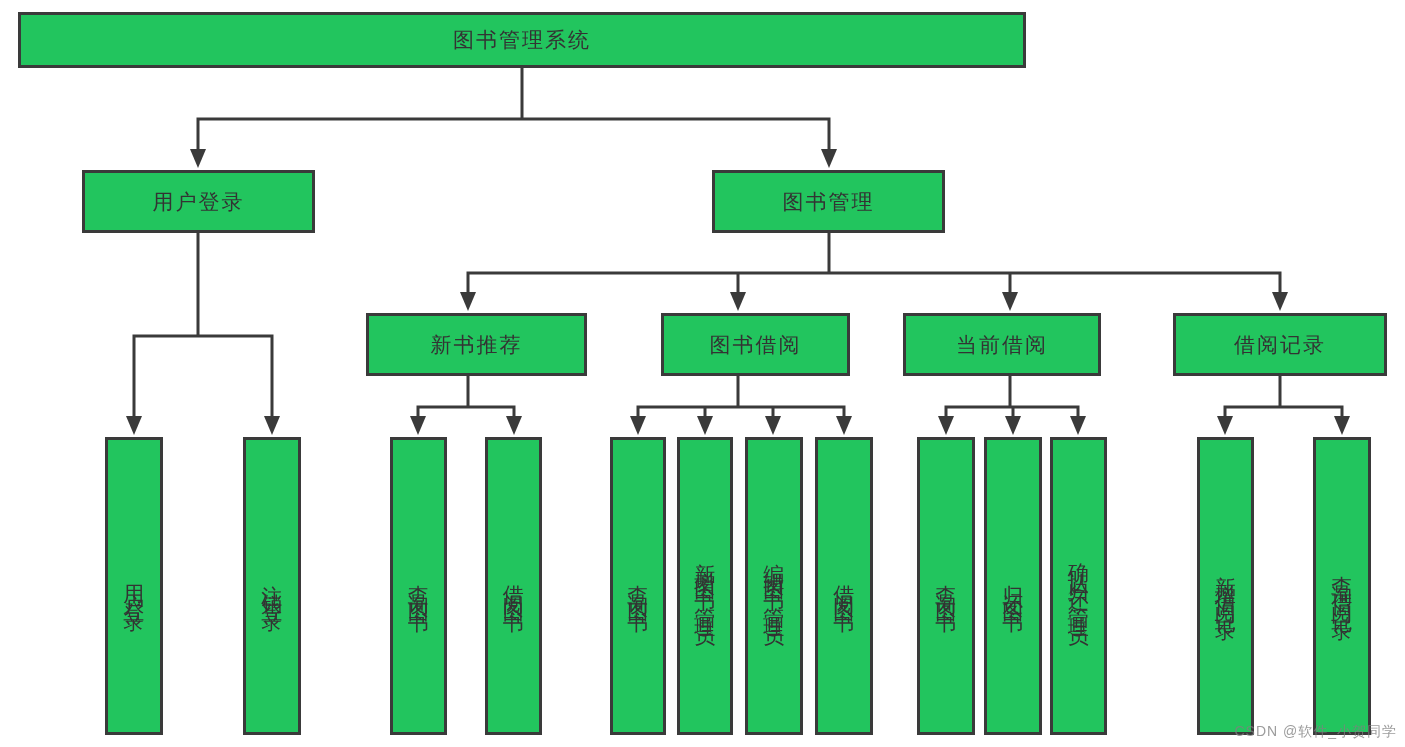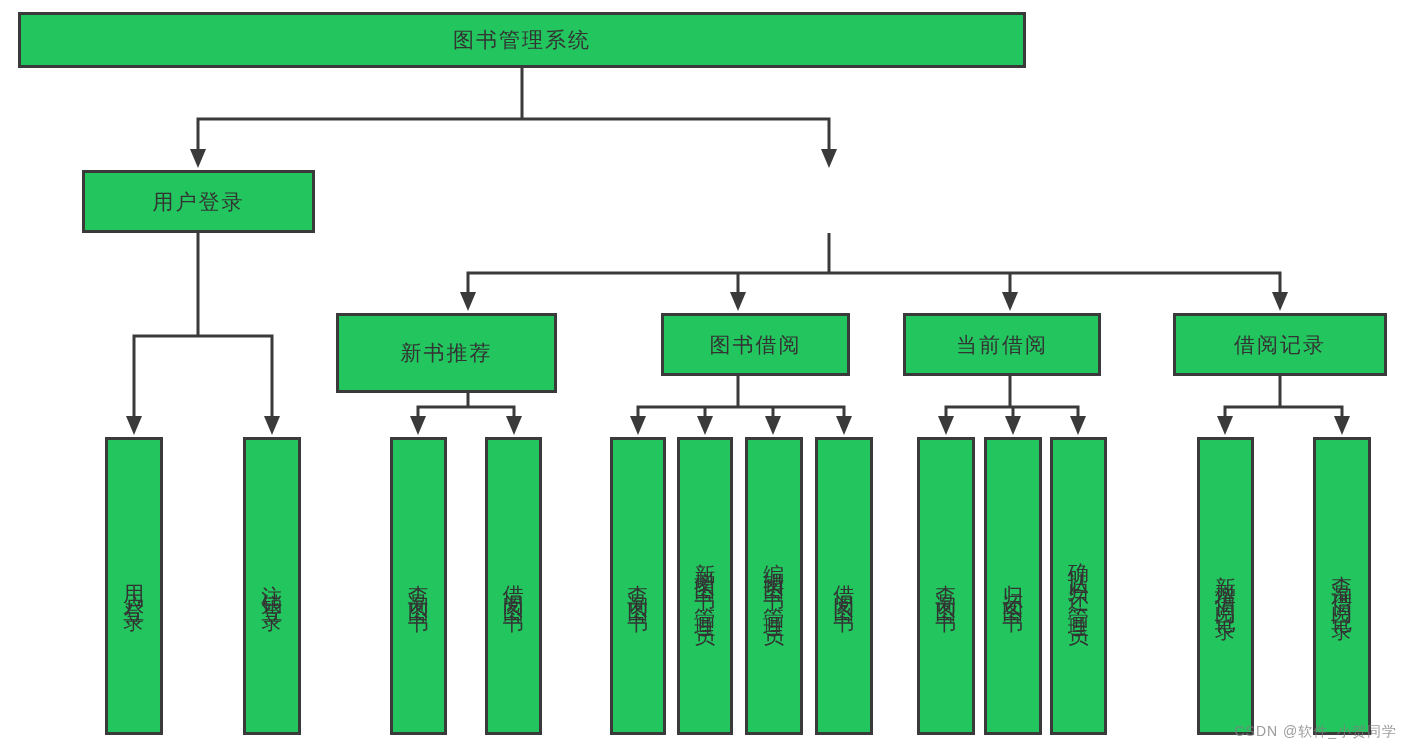--- a/index.html
+++ b/index.html
@@ -69,22 +69,23 @@
     <g>
       <path d="M1280 376 V408.5 M1223.5 407 H1343.5 M1225 407 V420 M1342 407 V420"></path>
       <polygon points="1217,416 1233,416 1225,435"></polygon>
       <polygon points="1334,416 1350,416 1342,435"></polygon>
     </g>
   </svg>
 
   <div class="node" style="left:18px;top:12px;width:1008px;height:56px">图书管理系统</div>
 
   <div class="node" style="left:82px;top:170px;width:233px;height:63px">用户登录</div>
+  <div class="node" style="left:712px;top:170px;width:233px;height:63px">图书管理</div>
 
-  <div class="node" style="left:336px;top:313px;width:221px;height:80px">新书推荐</div>
+  <div class="node" style="left:366px;top:313px;width:221px;height:63px">新书推荐</div>
   <div class="node" style="left:661px;top:313px;width:189px;height:63px">图书借阅</div>
   <div class="node" style="left:903px;top:313px;width:198px;height:63px">当前借阅</div>
   <div class="node" style="left:1173px;top:313px;width:214px;height:63px">借阅记录</div>
 
   <div class="node leaf" style="left:105px;top:437px;width:58px;height:298px">
     <span class="vtext">用户登录</span>
   </div>
   <div class="node leaf" style="left:243px;top:437px;width:58px;height:298px">
     <span class="vtext">注销登录</span>
   </div>

